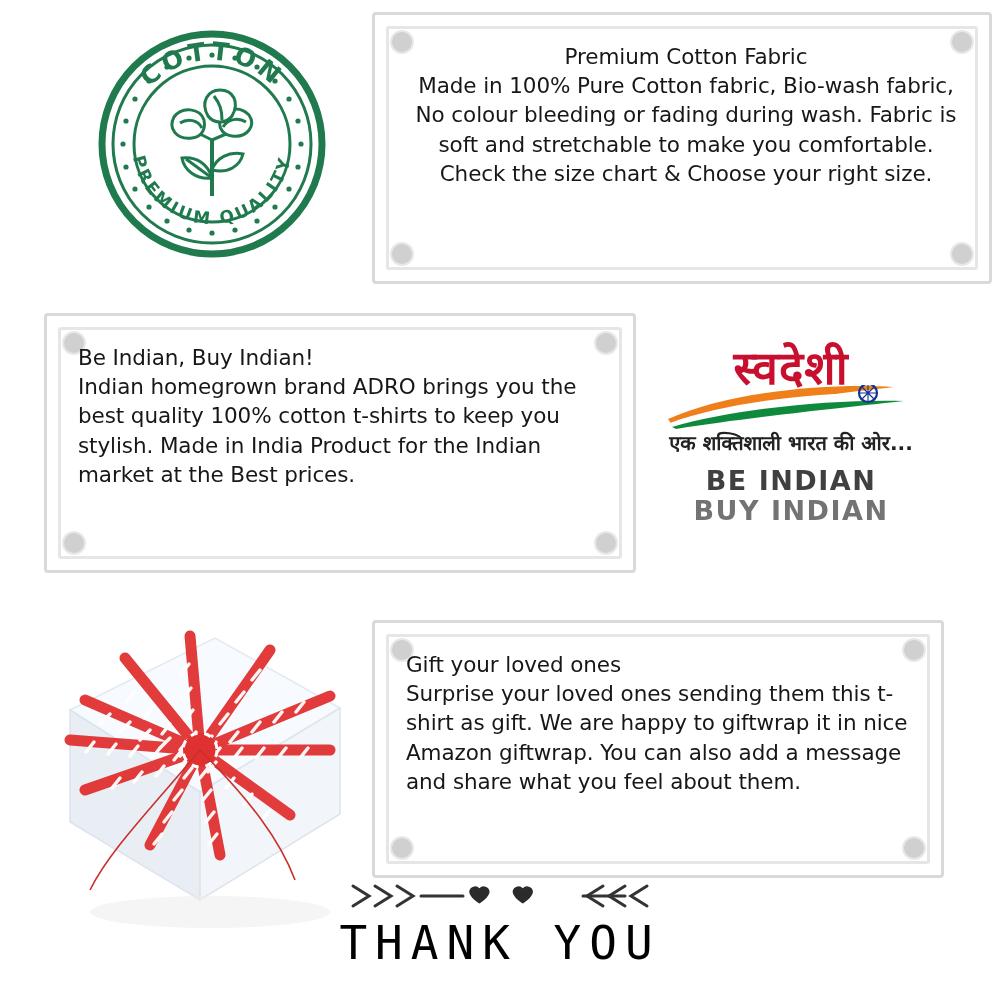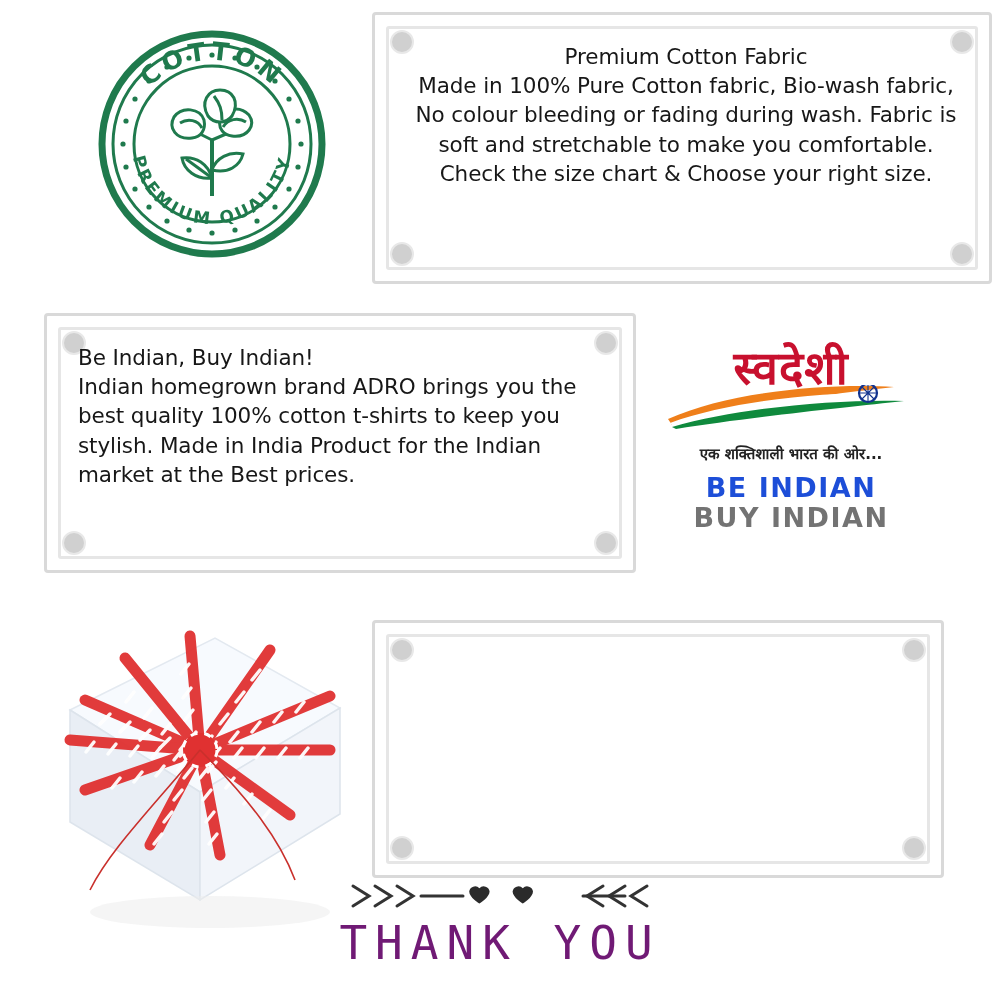--- a/index.html
+++ b/index.html
@@ -89,29 +89,29 @@
     line-height: 1;
     margin-top: 8px;
   }
   #swadeshi .sw-swoosh {
     position: relative;
     height: 42px;
     margin-top: -6px;
   }
   #swadeshi .sw-swoosh svg { position: absolute; left: 0; top: 0; }
   #swadeshi .sw-tag {
-    font-size: 15px;
+    font-size: 20px;
     font-weight: bold;
     color: #222;
-    margin-top: 16px;
+    margin-top: 2px;
   }
   #swadeshi .sw-be {
     font-size: 27px;
     font-weight: bold;
-    color: #1d4ed8;
+    color: #404040;
     letter-spacing: 1.5px;
     margin-top: 10px;
     line-height: 1.12;
   }
   #swadeshi .sw-buy {
     font-size: 27px;
     font-weight: bold;
     color: #737373;
     letter-spacing: 1.5px;
     line-height: 1.12;
@@ -133,21 +133,21 @@
     left: 0;
     top: 880px;
     width: 1000px;
     text-align: center;
   }
   #thankyou .arrows { height: 34px; }
   #thankyou .ty-text {
     font-family: "DejaVu Sans Mono", monospace;
     font-size: 46px;
     letter-spacing: 8px;
-    color: #701a75;
+    color: #000000;
     margin-top: 2px;
   }
 </style>
 </head>
 <body>
 
 <div id="cotton-seal">
   <svg width="232" height="232" viewBox="0 0 232 232" xmlns="http://www.w3.org/2000/svg">
     <g fill="none" stroke="#1f7a4d">
 
@@ -307,20 +307,22 @@
   </svg>
 </div>
 
 <div class="panel" id="panel-gift">
   <div class="frame-outer"></div>
   <div class="frame-inner"></div>
   <div class="stud tl"></div>
   <div class="stud tr"></div>
   <div class="stud bl"></div>
   <div class="stud br"></div>
+  <div class="ptext">Gift your loved ones
+Surprise your loved ones sending them this t-shirt as gift. We are happy to giftwrap it in nice Amazon giftwrap. You can also add a message and share what you feel about them.</div>
 </div>
 
 <div id="thankyou">
   <div class="arrows">
     <svg width="330" height="32" viewBox="0 0 330 32" xmlns="http://www.w3.org/2000/svg">
       <g stroke="#333" stroke-width="3" fill="none" stroke-linecap="round">
         <path d="M18 6 L34 16 L18 26"></path>
         <path d="M40 6 L56 16 L40 26"></path>
         <path d="M62 6 L78 16 L62 26"></path>
         <path d="M86 16 L128 16"></path>

